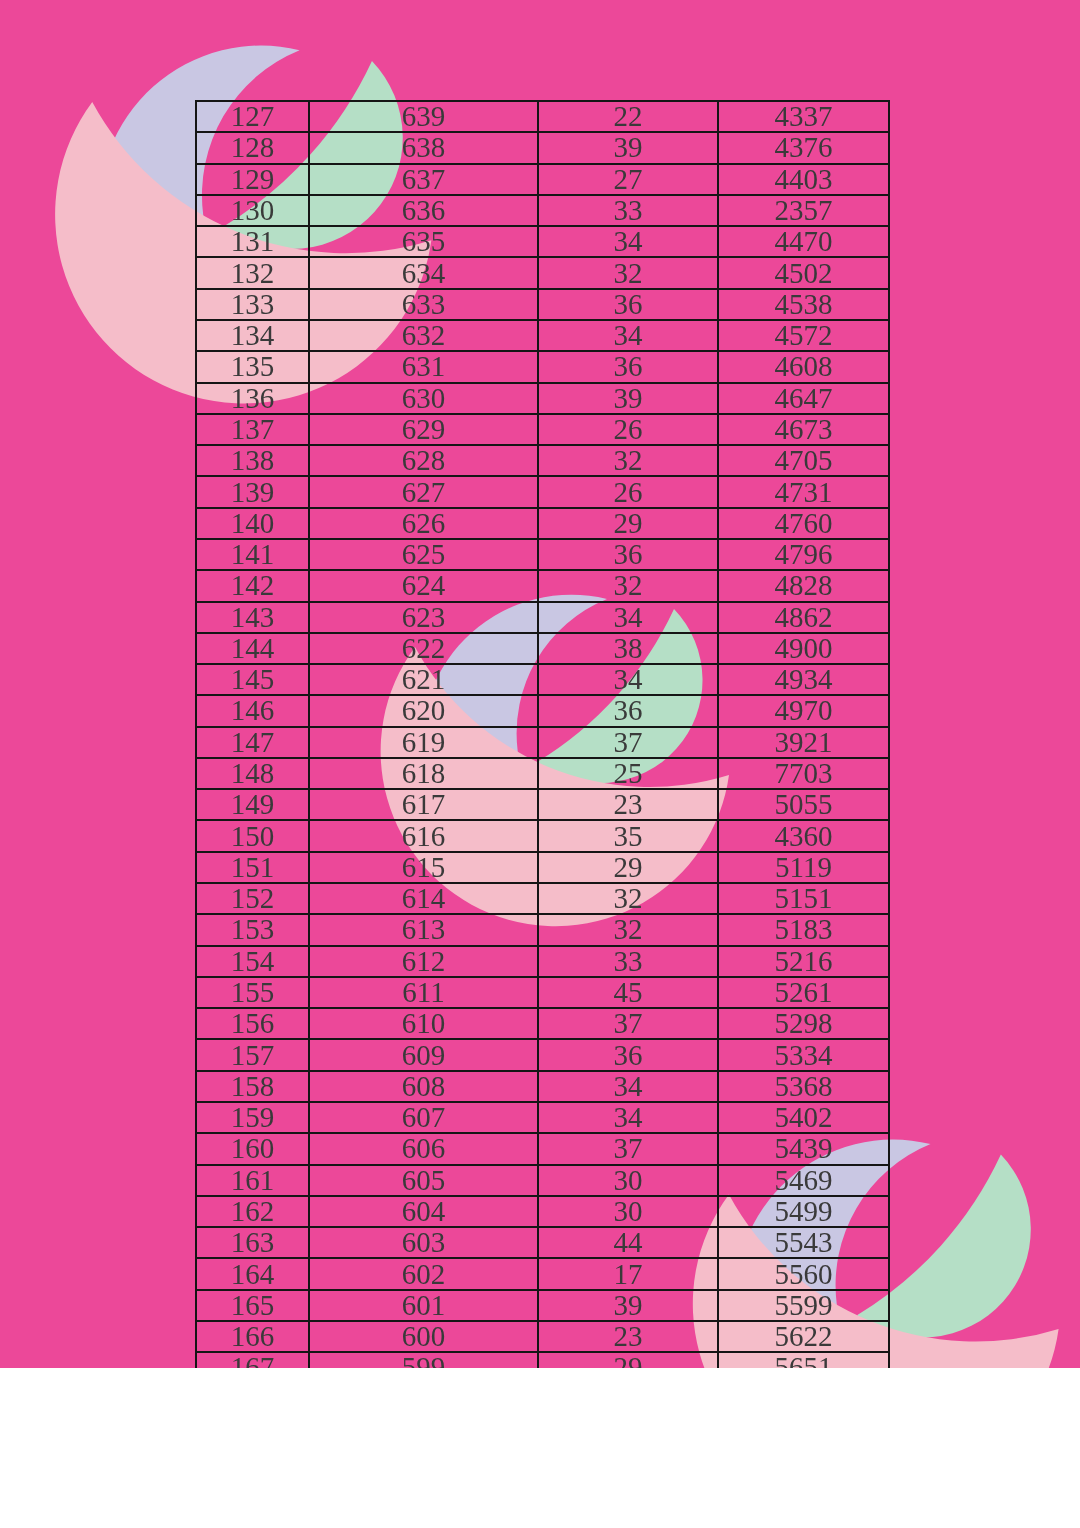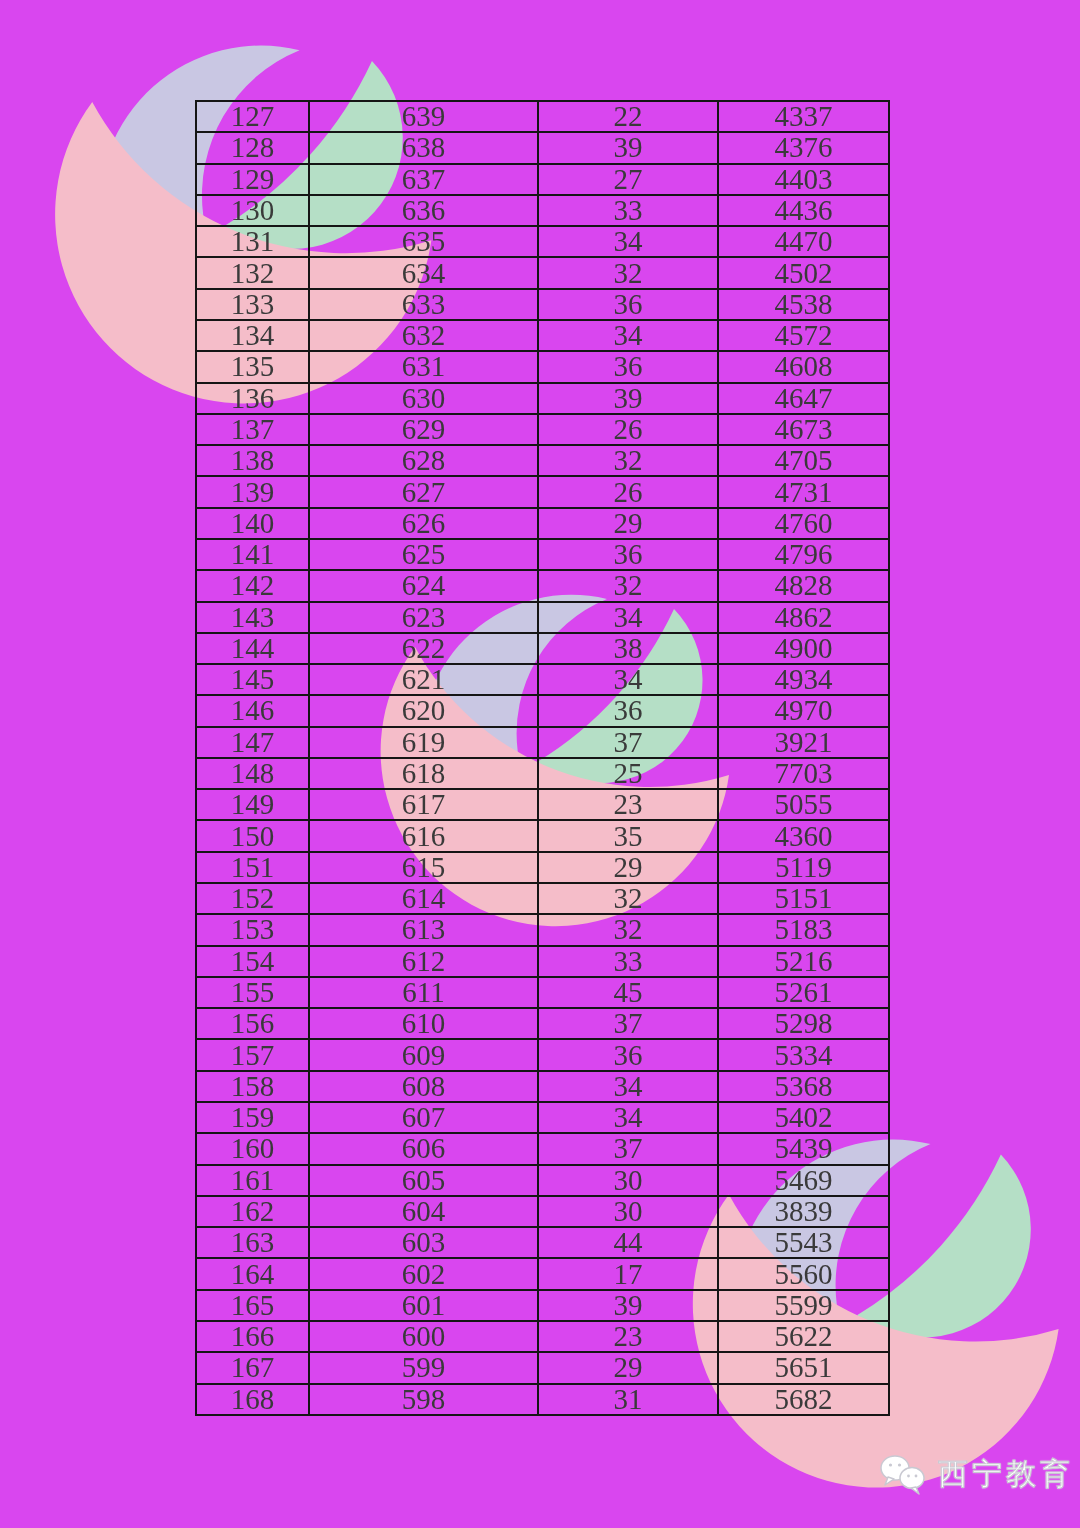--- a/index.html
+++ b/index.html
@@ -4,23 +4,23 @@
 <style>
   html,body{margin:0;padding:0;}
   body{
     width:1080px;height:1528px;
     background:#ffffff;
     font-family:"Liberation Serif","DejaVu Serif",serif;
     overflow:hidden;
   }
   .page{
     position:relative;
-    width:1080px;height:1528px;
+    width:1080px;height:1368px;
     overflow:hidden;
-    background:#d946ef;
+    background:#ec4899;
   }
   
   .watermark-layer{
     position:absolute;left:0;top:0;width:1080px;height:1528px;
     z-index:0;pointer-events:none;
   }
   .swoosh-purple{fill:#c9c7e3;}
   .swoosh-green{fill:#b5dfc6;}
   .swoosh-pink{fill:#f5bdc9;}
   
@@ -96,21 +96,21 @@
         <tr>
           <td>129</td>
           <td>637</td>
           <td>27</td>
           <td>4403</td>
         </tr>
         <tr>
           <td>130</td>
           <td>636</td>
           <td>33</td>
-          <td>4436</td>
+          <td>2357</td>
         </tr>
         <tr>
           <td>131</td>
           <td>635</td>
           <td>34</td>
           <td>4470</td>
         </tr>
         <tr>
           <td>132</td>
           <td>634</td>
@@ -288,21 +288,21 @@
         <tr>
           <td>161</td>
           <td>605</td>
           <td>30</td>
           <td>5469</td>
         </tr>
         <tr>
           <td>162</td>
           <td>604</td>
           <td>30</td>
-          <td>3839</td>
+          <td>5499</td>
         </tr>
         <tr>
           <td>163</td>
           <td>603</td>
           <td>44</td>
           <td>5543</td>
         </tr>
         <tr>
           <td>164</td>
           <td>602</td>

